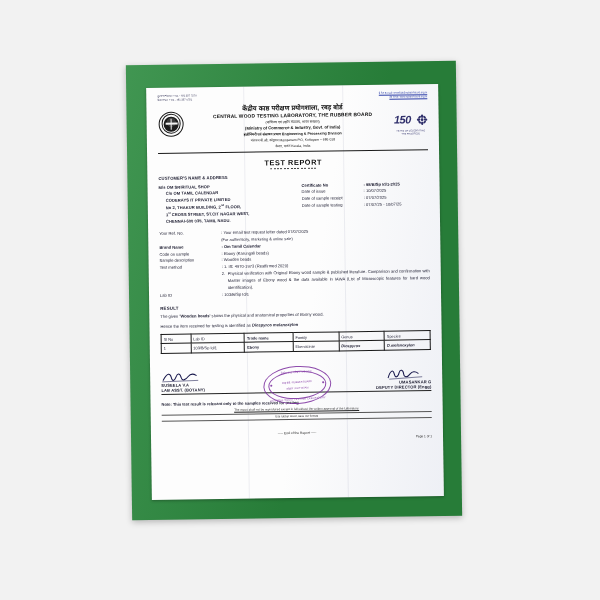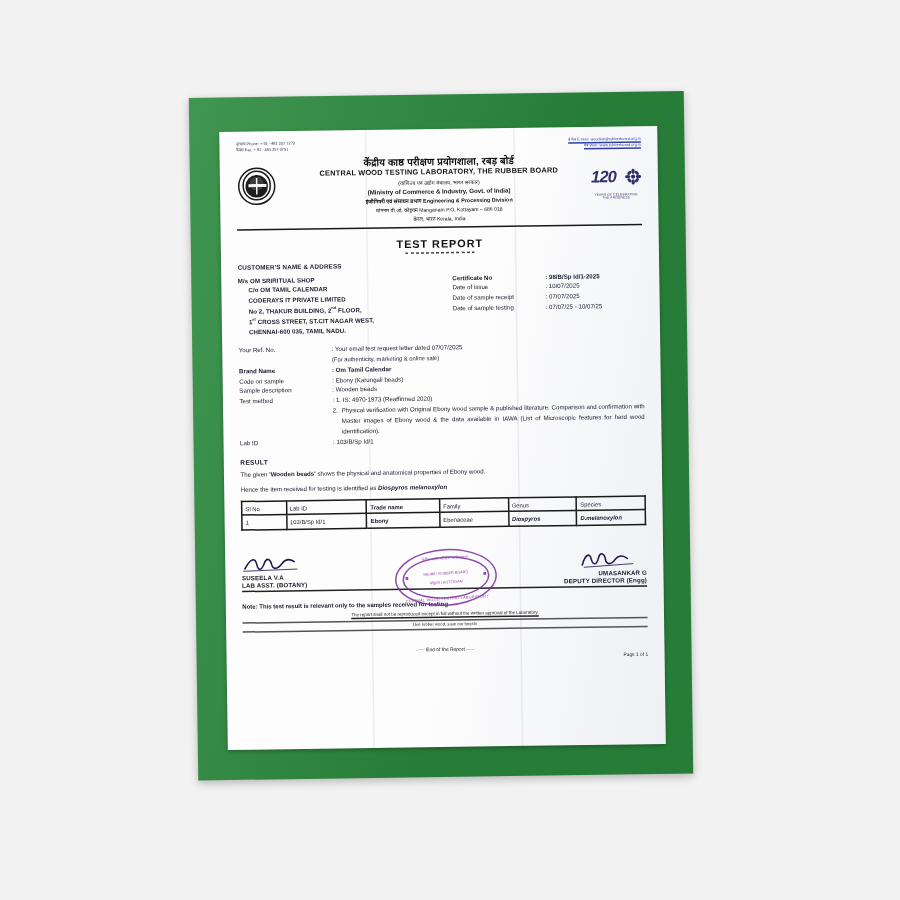--- a/index.html
+++ b/index.html
@@ -188,21 +188,21 @@
 
         <div class="emblem">
           <div class="ring"></div>
           <div class="ring2"></div>
           <div class="core"></div>
           <div class="bar"></div>
           <div class="bar2"></div>
         </div>
 
         <div class="logo150">
-          <span class="num">120</span>
+          <span class="num">150</span>
           <span class="flower">
             <svg width="11" height="11" viewBox="0 0 24 24">
               <g fill="#2f2f6b">
                 <circle cx="12" cy="12" r="3"></circle>
                 <ellipse cx="12" cy="4.2" rx="2.5" ry="4"></ellipse>
                 <ellipse cx="12" cy="19.8" rx="2.5" ry="4"></ellipse>
                 <ellipse cx="4.2" cy="12" rx="4" ry="2.5"></ellipse>
                 <ellipse cx="19.8" cy="12" rx="4" ry="2.5"></ellipse>
                 <ellipse cx="6.6" cy="6.6" rx="3.6" ry="2.2" transform="rotate(-45 6.6 6.6)"></ellipse>
                 <ellipse cx="17.4" cy="17.4" rx="3.6" ry="2.2" transform="rotate(-45 17.4 17.4)"></ellipse>

